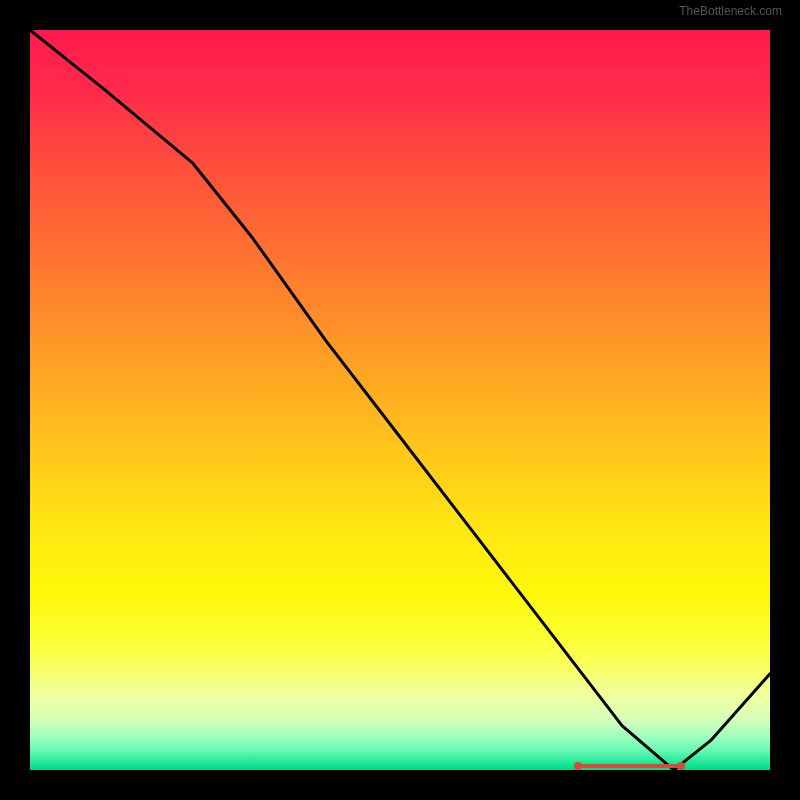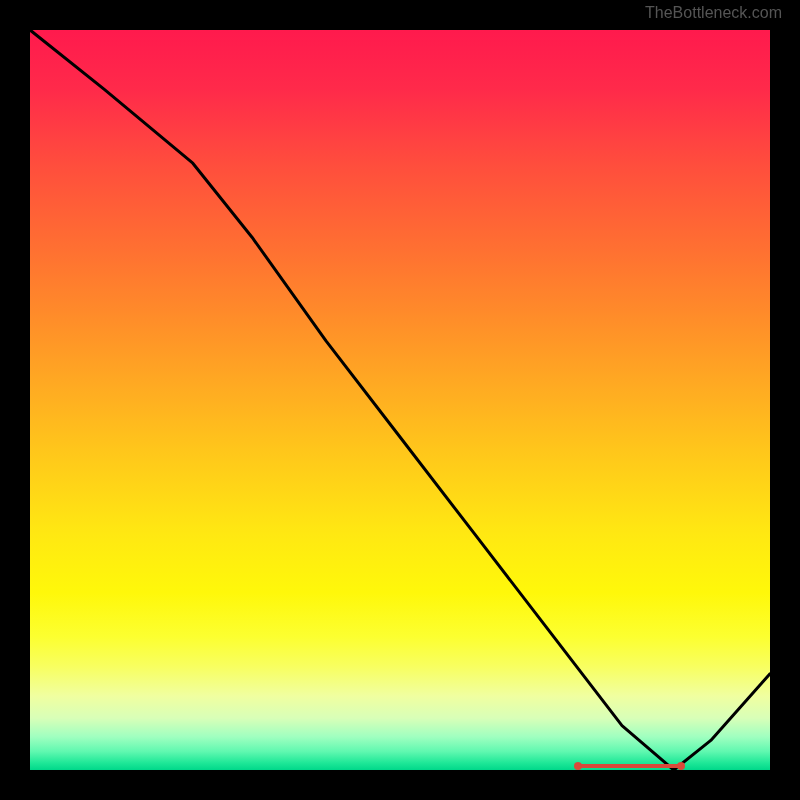--- a/index.html
+++ b/index.html
@@ -8,21 +8,21 @@
     height: 800px;
     background: #000;
     position: relative;
     font-family: Arial, sans-serif;
   }
   .watermark {
     position: absolute;
     top: 4px;
     right: 18px;
     color: #555;
-    font-size: 16px;
+    font-size: 12px;
     font-weight: 500;
     z-index: 10;
   }
   .plot-area {
     position: absolute;
     left: 30px;
     top: 30px;
     width: 740px;
     height: 740px;
   }

